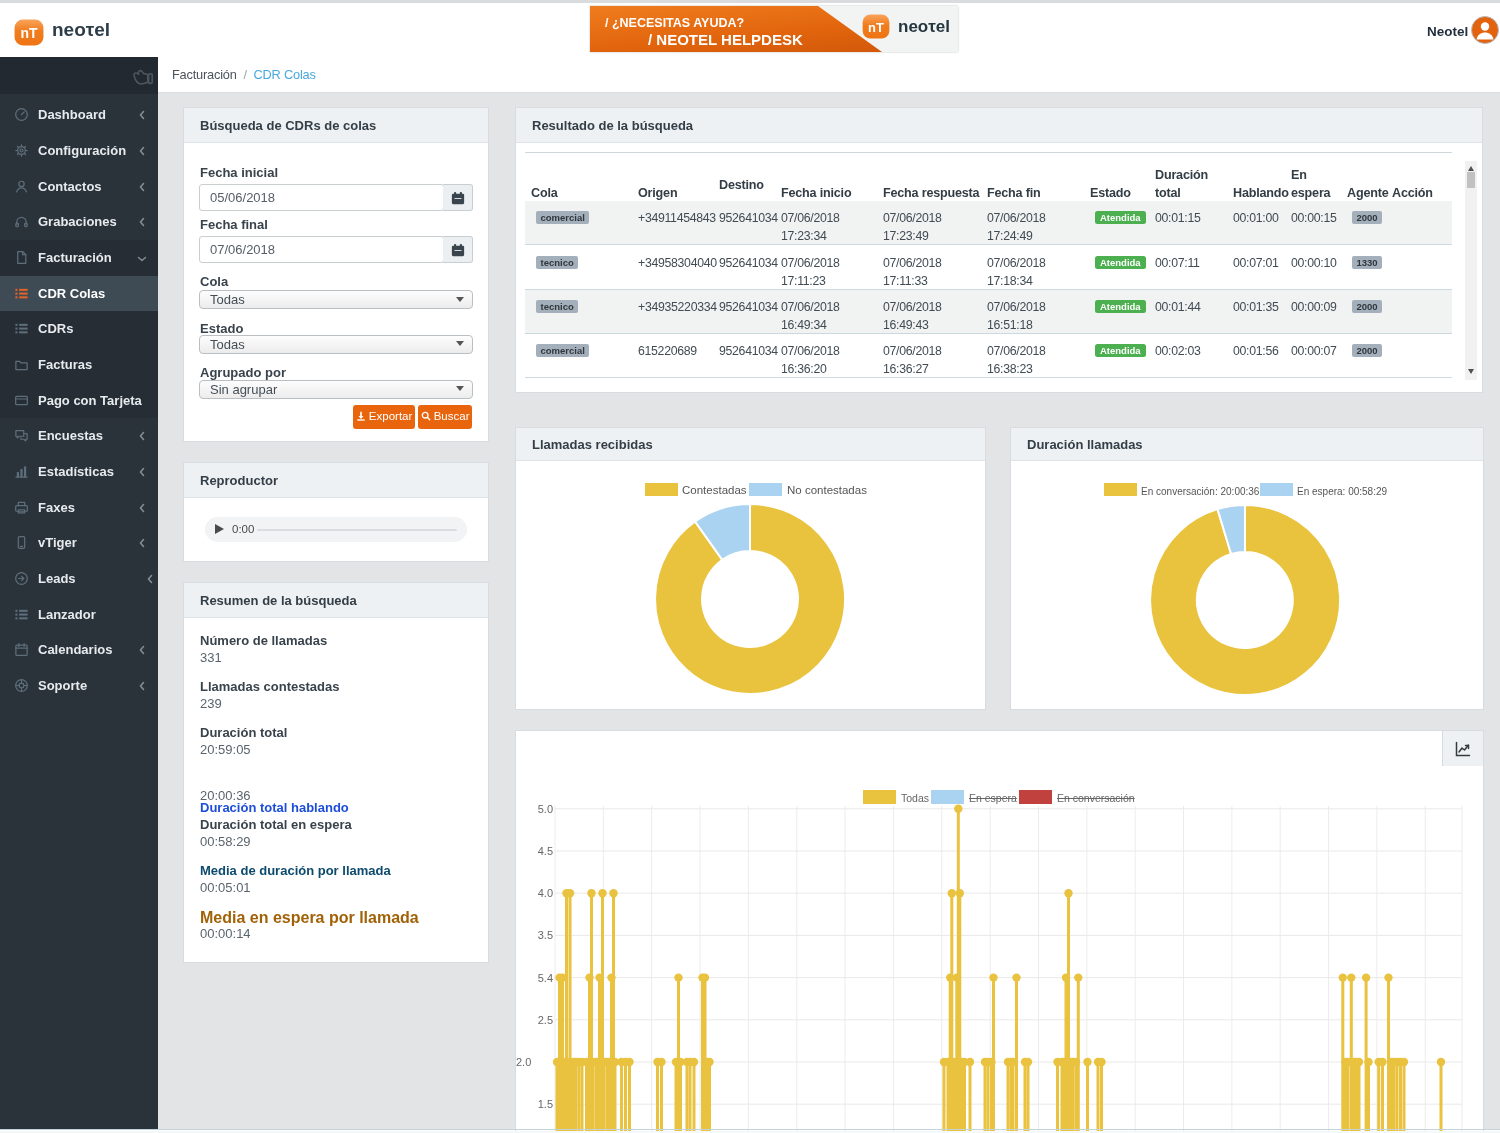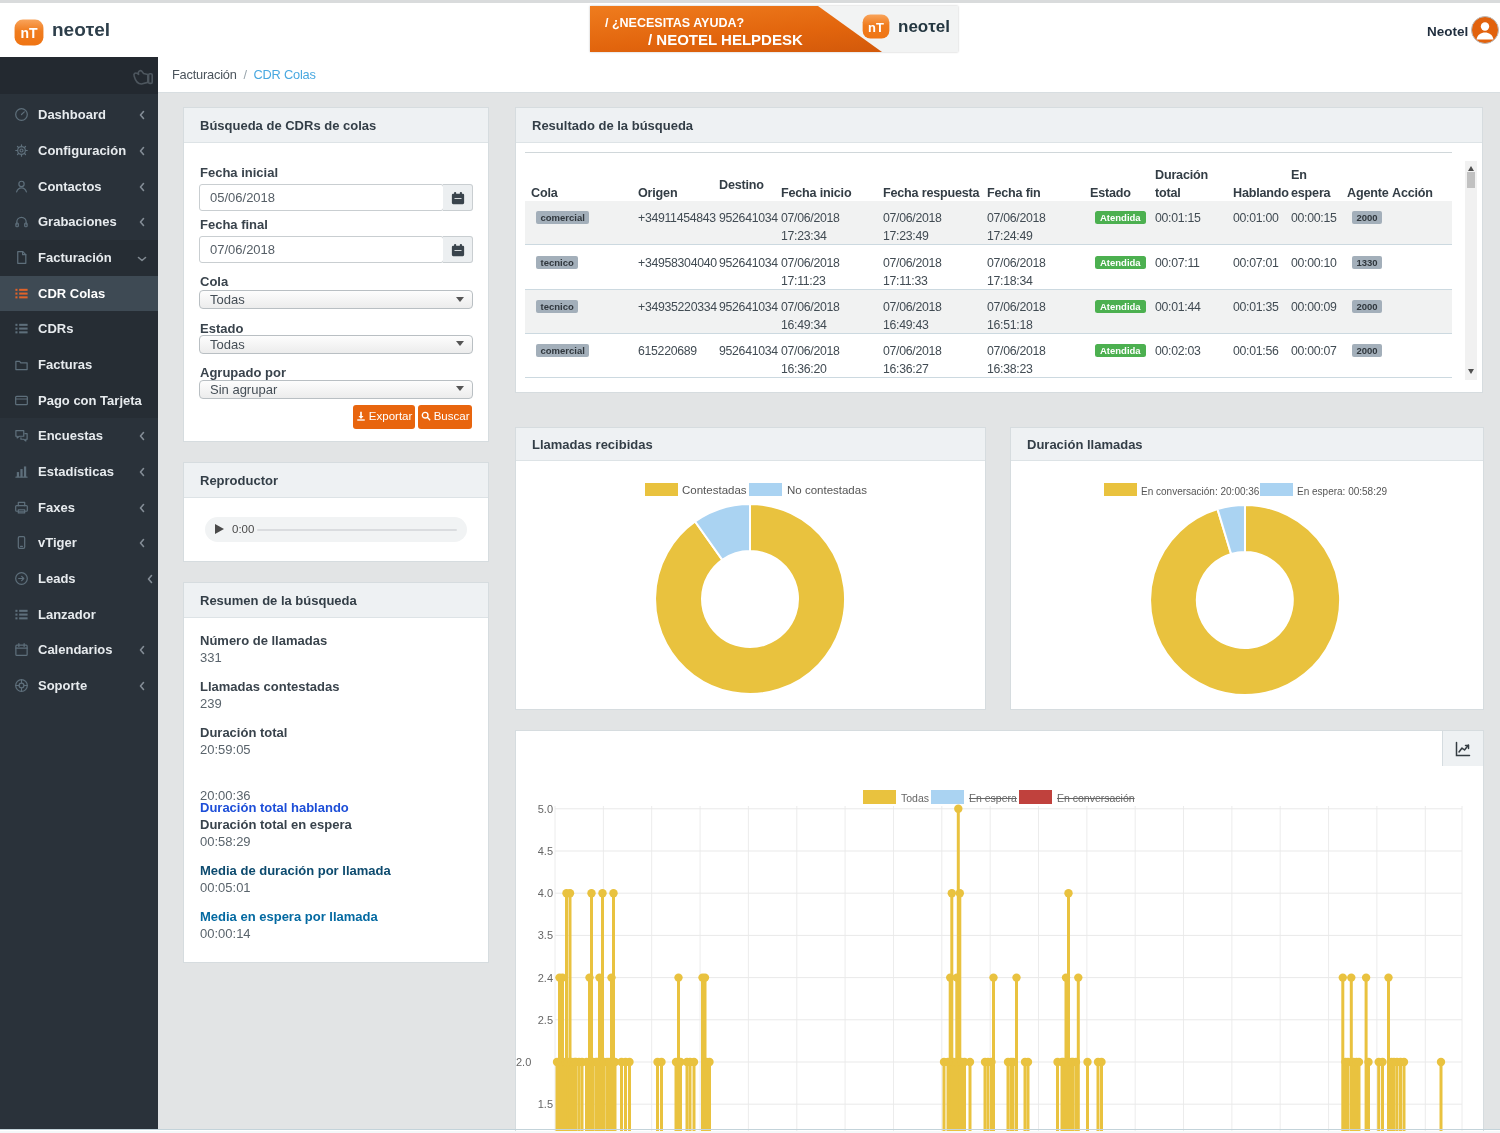--- a/index.html
+++ b/index.html
@@ -331,21 +331,21 @@
 <div style="position:absolute;left:200px;top:679px;font-size:13px;font-weight:bold;color:#39434c;">Llamadas contestadas</div>
 <div style="position:absolute;left:200px;top:696px;font-size:13px;color:#5a646c;">239</div>
 <div style="position:absolute;left:200px;top:725px;font-size:13px;font-weight:bold;color:#39434c;">Duración total</div>
 <div style="position:absolute;left:200px;top:742px;font-size:13px;color:#5a646c;">20:59:05</div>
 <div style="position:absolute;left:200px;top:771px;font-size:13px;font-weight:bold;color:#1d4ed8;margin-top:29px;">Duración total hablando</div>
 <div style="position:absolute;left:200px;top:788px;font-size:13px;color:#5a646c;">20:00:36</div>
 <div style="position:absolute;left:200px;top:817px;font-size:13px;font-weight:bold;color:#39434c;">Duración total en espera</div>
 <div style="position:absolute;left:200px;top:834px;font-size:13px;color:#5a646c;">00:58:29</div>
 <div style="position:absolute;left:200px;top:863px;font-size:13px;font-weight:bold;color:#0c4a6e;">Media de duración por llamada</div>
 <div style="position:absolute;left:200px;top:880px;font-size:13px;color:#5a646c;">00:05:01</div>
-<div style="position:absolute;left:200px;top:909px;font-size:13px;font-weight:bold;color:#0369a1;">Media en espera por llamada</div>
+<div style="position:absolute;left:200px;top:909px;font-size:16px;font-weight:bold;color:#a16207;">Media en espera por llamada</div>
 <div style="position:absolute;left:200px;top:926px;font-size:13px;color:#5a646c;">00:00:14</div>
 
 <div class="panel" style="left:515px;top:107px;width:968px;height:286px;">
   <div class="phead">Resultado de la búsqueda</div>
 </div>
 <div style="position:absolute;left:525px;top:152px;width:927px;height:1px;background:#d0d7da;"></div>
 <div class="th" style="left:531px;top:184px;">Cola</div>
 <div class="th" style="left:638px;top:184px;">Origen</div>
 <div class="th" style="left:719px;top:176px;">Destino</div>
 <div class="th" style="left:781px;top:184px;">Fecha inicio</div>
@@ -441,21 +441,21 @@
     <svg width="16" height="16" viewBox="0 0 16 16" style="position:absolute;left:12px;top:10px;" fill="none" stroke="#343c42" stroke-width="1.5">
       <path d="M1.5 1.5v13h13" stroke-linecap="round"></path>
       <path d="M4 11l3-4 2.5 2 4-5" stroke-linecap="round" stroke-linejoin="round"></path>
       <path d="M10.5 4.5h3v3" stroke-linecap="round" stroke-linejoin="round"></path>
     </svg>
   </div>
   <div style="position:absolute;left:0;width:37px;text-align:right;top:71.8px;font-size:11px;color:#666;">5.0</div>
 <div style="position:absolute;left:0;width:37px;text-align:right;top:114.0px;font-size:11px;color:#666;">4.5</div>
 <div style="position:absolute;left:0;width:37px;text-align:right;top:156.2px;font-size:11px;color:#666;">4.0</div>
 <div style="position:absolute;left:0;width:37px;text-align:right;top:198.4px;font-size:11px;color:#666;">3.5</div>
-<div style="position:absolute;left:0;width:37px;text-align:right;top:240.6px;font-size:11px;color:#666;">2.4</div>
+<div style="position:absolute;left:0;width:37px;text-align:right;top:240.6px;font-size:11px;color:#666;">5.4</div>
 <div style="position:absolute;left:0;width:37px;text-align:right;top:282.8px;font-size:11px;color:#666;">2.5</div>
 <div style="position:absolute;left:0;width:37px;text-align:left;top:325.0px;font-size:11px;color:#666;">2.0</div>
 <div style="position:absolute;left:0;width:37px;text-align:right;top:367.2px;font-size:11px;color:#666;">1.5</div>
 </div>
 
 <div style="position:absolute;left:863px;top:790px;width:33px;height:14px;background:#e9c23e;"></div>
 <div style="position:absolute;left:901px;top:792px;font-size:10.5px;color:#666;">Todas</div>
 <div style="position:absolute;left:931px;top:790px;width:33px;height:14px;background:#aad3f2;"></div>
 <div style="position:absolute;left:969px;top:792px;font-size:10.5px;color:#666;text-decoration:line-through;">En espera</div>
 <div style="position:absolute;left:1019px;top:790px;width:33px;height:14px;background:#c0413d;"></div>

